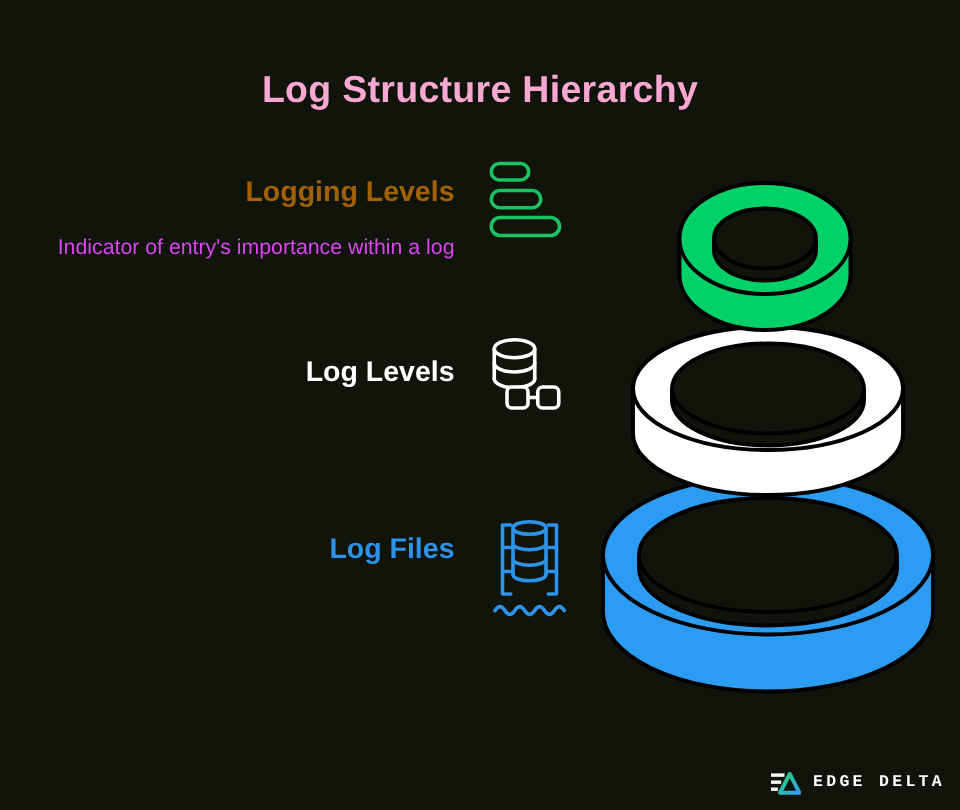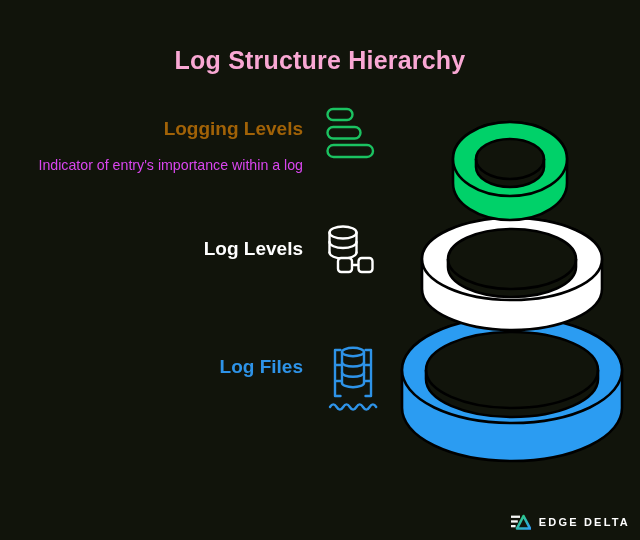--- a/index.html
+++ b/index.html
@@ -23,21 +23,21 @@
     font-size: 14.2px; line-height: 19px; color: #d946ef;
     white-space: pre-line;
   }
   .icon-svg { position: absolute; display: block; }
   .brand {
     position: absolute; right: 10px; bottom: 8px;
     display: flex; align-items: center; gap: 8px;
   }
   .brand-name {
     color: #ffffff; font-size: 11px; font-weight: 700;
-    letter-spacing: 2.2px; white-space: nowrap;
+    letter-spacing: 2.2px; white-space: nowrap; font-family: Liberation Mono, monospace;
   }
 </style>
 </head>
 <body>
 
 <div id="stage" style="background-color: rgb(17, 20, 11);">
 
   <div class="title">Log Structure Hierarchy</div>
 
   <div class="label" style="top: 118px; color: #a16207;">Logging Levels</div>

